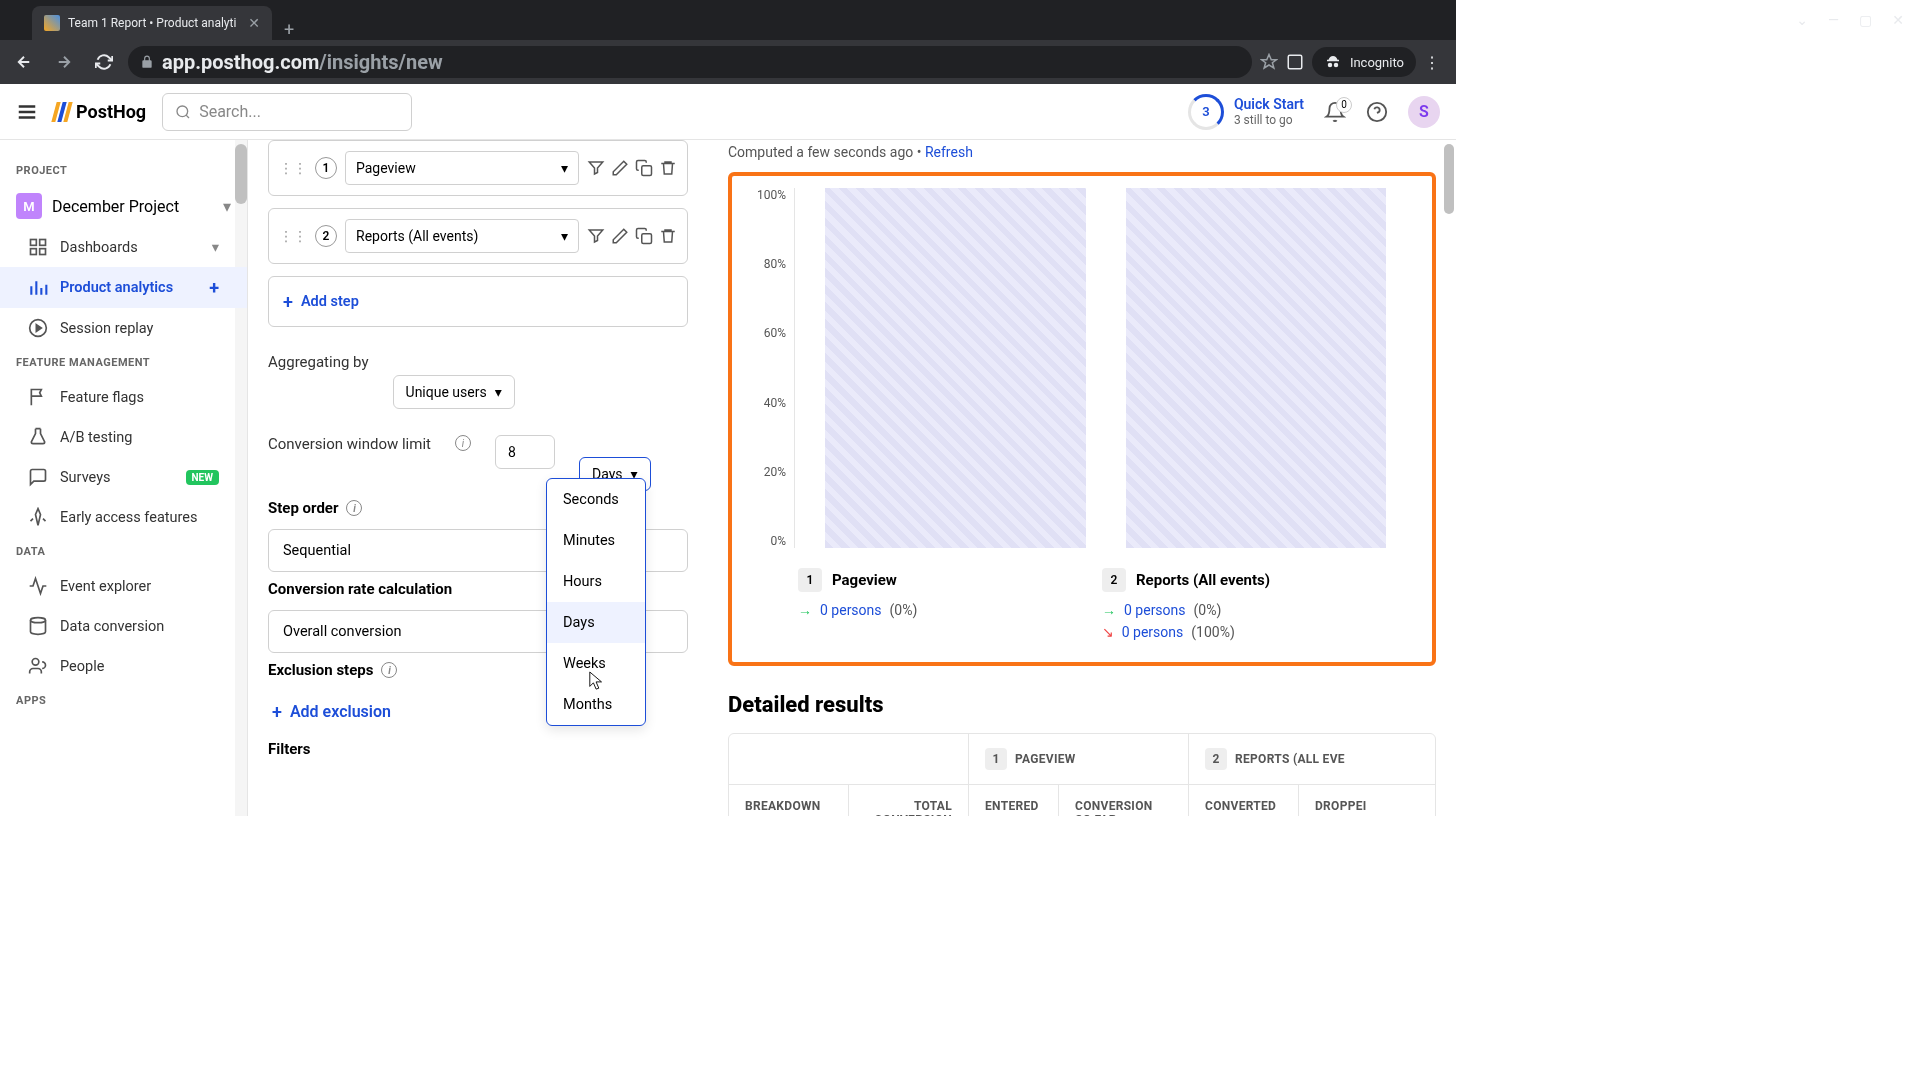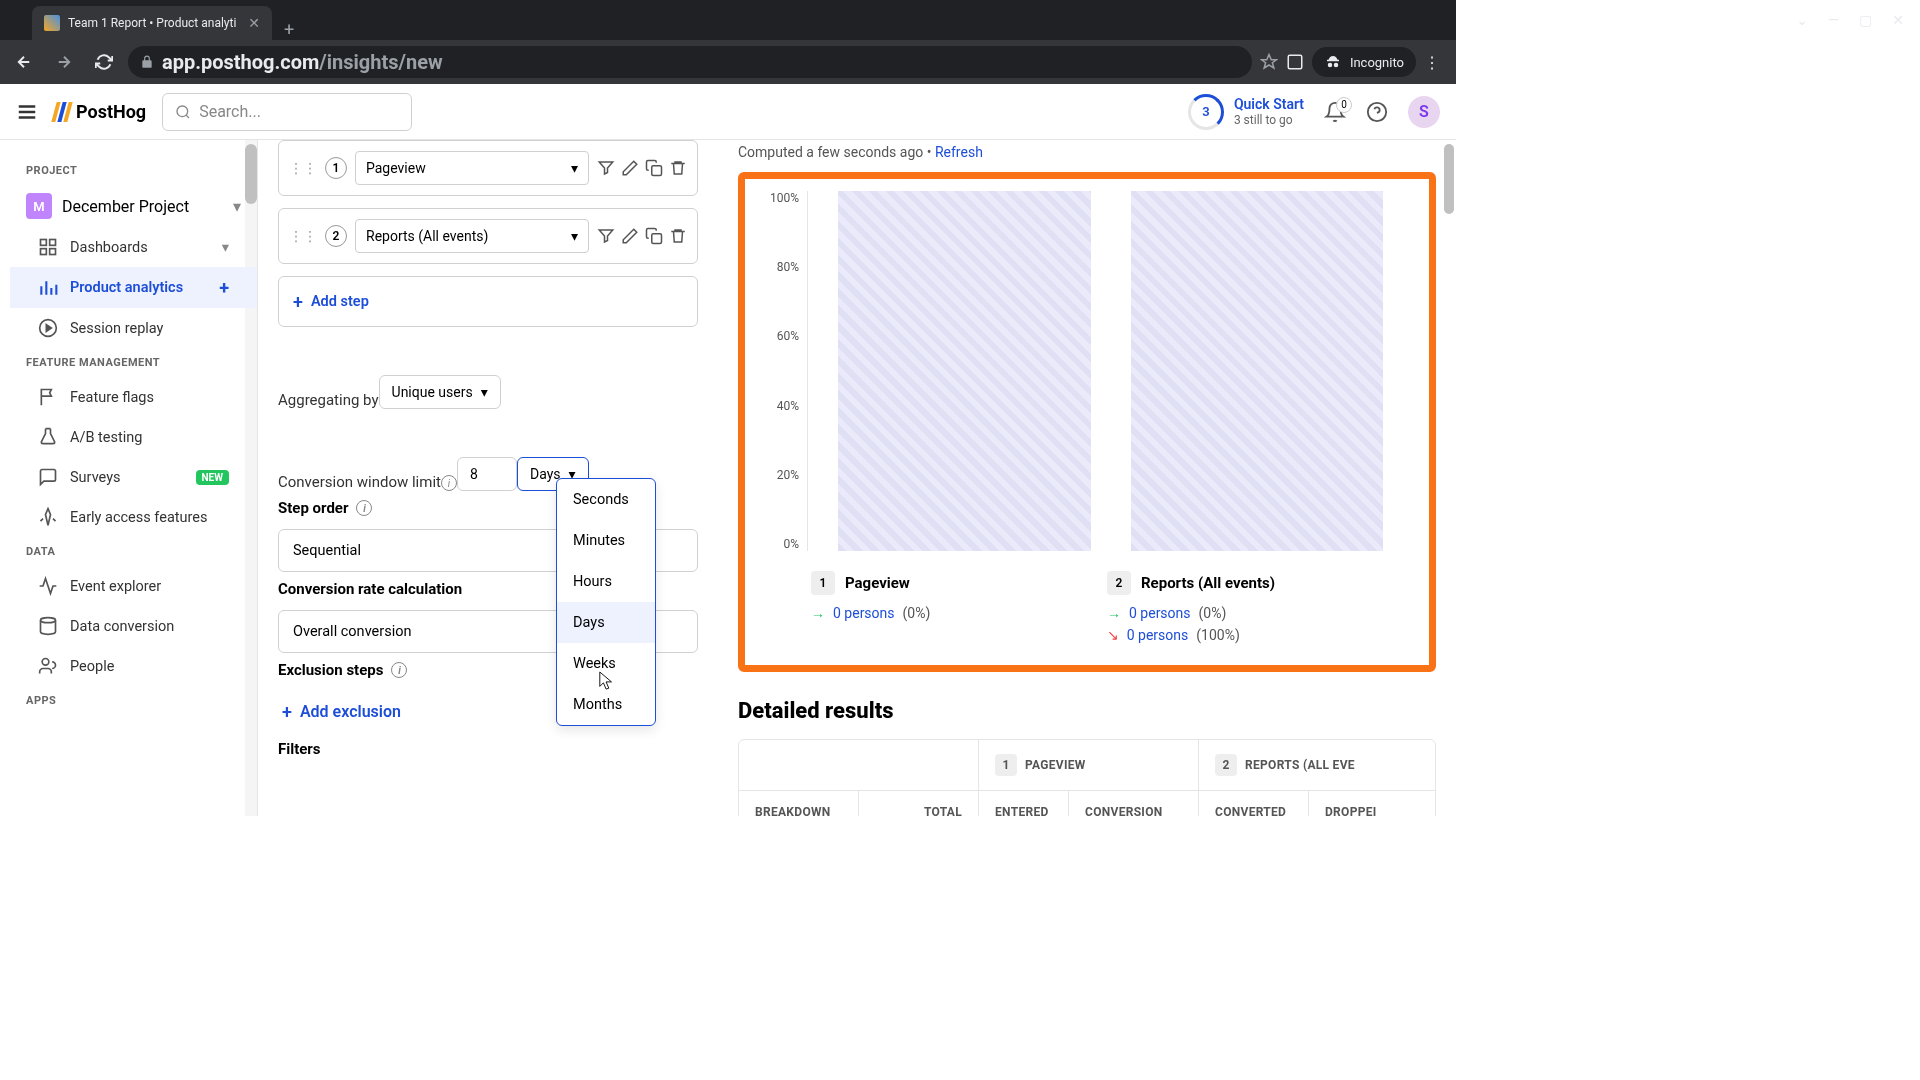--- a/index.html
+++ b/index.html
@@ -42,21 +42,21 @@
 .qs-text { line-height: 1.2; }
 .qs-title { font-weight: 600; font-size: 14px; color: #1d4ed8; }
 .qs-sub { font-size: 12px; color: #666; }
 .notif-btn { position: relative; cursor: pointer; }
 .notif-badge { position: absolute; top: -4px; right: -6px; background: #fff; border: 1px solid #ccc; border-radius: 50%; width: 16px; height: 16px; font-size: 10px; display: flex; align-items: center; justify-content: center; }
 .help-btn { cursor: pointer; }
 .avatar { width: 32px; height: 32px; border-radius: 50%; background: #e8d5f0; color: #7c3aed; display: flex; align-items: center; justify-content: center; font-weight: 600; cursor: pointer; }
 
 
 .main { display: flex; height: calc(100% - 140px); }
-.sidebar { width: 248px; border-right: 1px solid #e5e5e5; padding: 16px 0; overflow-y: auto; position: relative; margin-left: 10px; }
+.sidebar { width: 248px; border-right: 1px solid #e5e5e5; padding: 16px 0; overflow-y: auto; position: relative; }
 .sidebar-scroll { position: absolute; right: 0; top: 0; width: 12px; height: 100%; background: #f5f5f5; }
 .sidebar-scroll-thumb { width: 12px; height: 60px; background: #c0c0c0; border-radius: 6px; position: absolute; top: 4px; }
 .section-label { font-size: 11px; font-weight: 700; color: #666; letter-spacing: 0.5px; padding: 8px 16px; text-transform: uppercase; }
 .project-select { display: flex; align-items: center; gap: 10px; padding: 8px 16px; cursor: pointer; }
 .project-badge { width: 26px; height: 26px; background: #c084fc; color: #fff; border-radius: 4px; display: flex; align-items: center; justify-content: center; font-weight: 600; font-size: 13px; }
 .nav-item { display: flex; align-items: center; gap: 12px; padding: 10px 28px; cursor: pointer; font-size: 14.5px; color: #333; position: relative; }
 .nav-item.active { background: #eef2ff; color: #1d4ed8; font-weight: 600; }
 .nav-item svg, .nav-item .icon-ph { width: 20px; height: 20px; flex-shrink: 0; }
 .nav-plus { margin-left: auto; color: #1d4ed8; font-size: 18px; font-weight: 700; }
 .nav-chevron { margin-left: auto; color: #888; }
@@ -69,40 +69,40 @@
 
 
 .step-row { border: 1px solid #d0d0d0; border-radius: 6px; margin-bottom: 12px; padding: 10px; display: flex; align-items: center; gap: 8px; }
 .drag-handle { color: #999; cursor: grab; font-size: 14px; }
 .step-num { width: 22px; height: 22px; border: 1px solid #999; border-radius: 50%; display: flex; align-items: center; justify-content: center; font-size: 12px; font-weight: 600; }
 .step-select { flex: 1; border: 1px solid #d0d0d0; border-radius: 4px; padding: 8px 10px; display: flex; align-items: center; justify-content: space-between; cursor: pointer; font-size: 14px; }
 .step-actions { display: flex; gap: 6px; }
 .step-actions svg { width: 18px; height: 18px; cursor: pointer; color: #555; }
 .add-step-btn { border: 1px solid #d0d0d0; border-radius: 6px; padding: 14px; display: flex; align-items: center; gap: 8px; color: #1d4ed8; font-weight: 600; cursor: pointer; font-size: 14.5px; }
 
-.config-row { margin-top: 26px; display: flex; align-items: flex-end; gap: 0; font-size: 15px; }
+.config-row { margin-top: 26px; display: flex; align-items: flex-start; gap: 24px; font-size: 15px; }
 .config-label { color: #333; }
 .select-btn { border: 1px solid #d0d0d0; border-radius: 6px; padding: 8px 12px; display: flex; align-items: center; gap: 8px; cursor: pointer; font-size: 14px; margin-top: 22px; }
 .select-btn.active { border-color: #1d4ed8; }
 .num-input { border: 1px solid #d0d0d0; border-radius: 6px; padding: 8px 12px; width: 60px; font-size: 14px; }
 .info-icon { width: 16px; height: 16px; border: 1.5px solid #888; border-radius: 50%; display: inline-flex; align-items: center; justify-content: center; font-size: 10px; color: #888; font-style: italic; cursor: help; }
 
 .section-heading { font-weight: 700; font-size: 15px; margin-top: 8px; margin-bottom: 12px; display: flex; align-items: center; gap: 8px; }
 .full-select { border: 1px solid #d0d0d0; border-radius: 6px; padding: 12px 14px; display: flex; align-items: center; justify-content: space-between; cursor: pointer; font-size: 14.5px; }
 
 
 .dropdown { position: absolute; background: #fff; border: 1px solid #1d4ed8; border-radius: 6px; box-shadow: 0 4px 12px rgba(0,0,0,0.1); z-index: 100; min-width: 100px; }
 .dropdown-item { padding: 12px 16px; cursor: pointer; font-size: 14.5px; }
 .dropdown-item.selected { background: #eef2ff; }
 .cursor-img { position: absolute; width: 18px; height: 22px; z-index: 200; pointer-events: none; }
 
 
 .computed-row { font-size: 14px; color: #555; padding: 4px 0 12px 0; }
 .computed-row .reload-link { color: #1d4ed8; cursor: pointer; }
-.chart-area { border: 7px solid #f97316; border-radius: 6px; padding: 12px 16px 16px 16px; }
+.chart-area { border: 4px solid #f97316; border-radius: 6px; padding: 12px 16px 16px 16px; }
 .chart-grid { height: 360px; position: relative; display: flex; }
 .y-axis { width: 46px; display: flex; flex-direction: column; justify-content: space-between; font-size: 12px; color: #555; text-align: right; padding-right: 8px; }
 .bars-area { flex: 1; position: relative; display: flex; gap: 40px; padding: 0 30px; border-left: 1px solid #e5e5e5; }
 .bar { flex: 1; background: repeating-linear-gradient(45deg, #e0e0f5, #e0e0f5 6px, #eaeafa 6px, #eaeafa 12px); }
 .legend-row { display: flex; gap: 40px; margin-top: 20px; padding: 0 50px; }
 .legend-item { flex: 1; }
 .legend-header { display: flex; align-items: center; gap: 10px; margin-bottom: 10px; }
 .legend-num { width: 24px; height: 24px; background: #eee; border-radius: 4px; display: flex; align-items: center; justify-content: center; font-size: 12px; font-weight: 600; }
 .legend-title { font-weight: 700; font-size: 15px; }
 .legend-stat { display: flex; align-items: center; gap: 8px; font-size: 14px; margin-bottom: 6px; }

